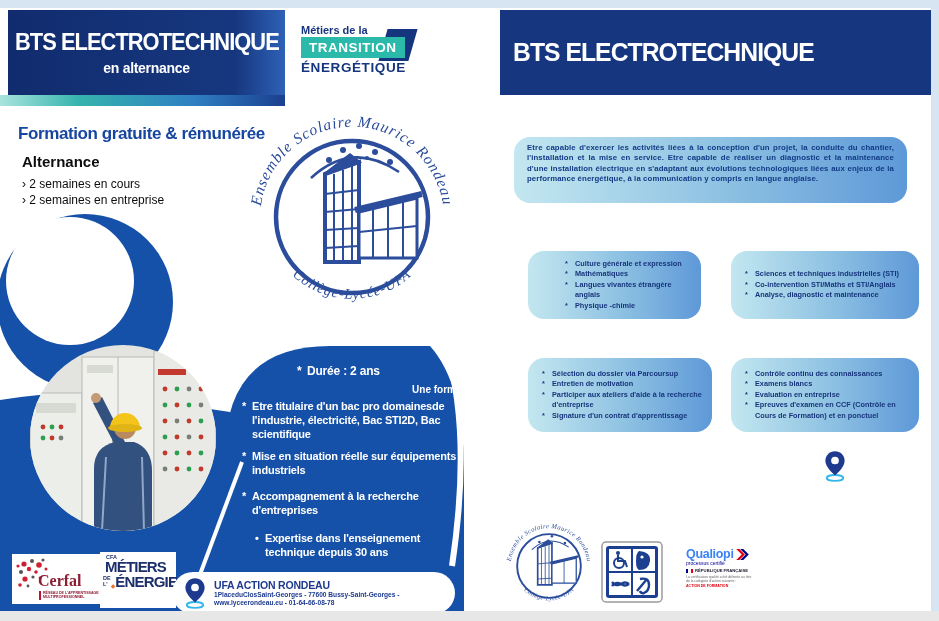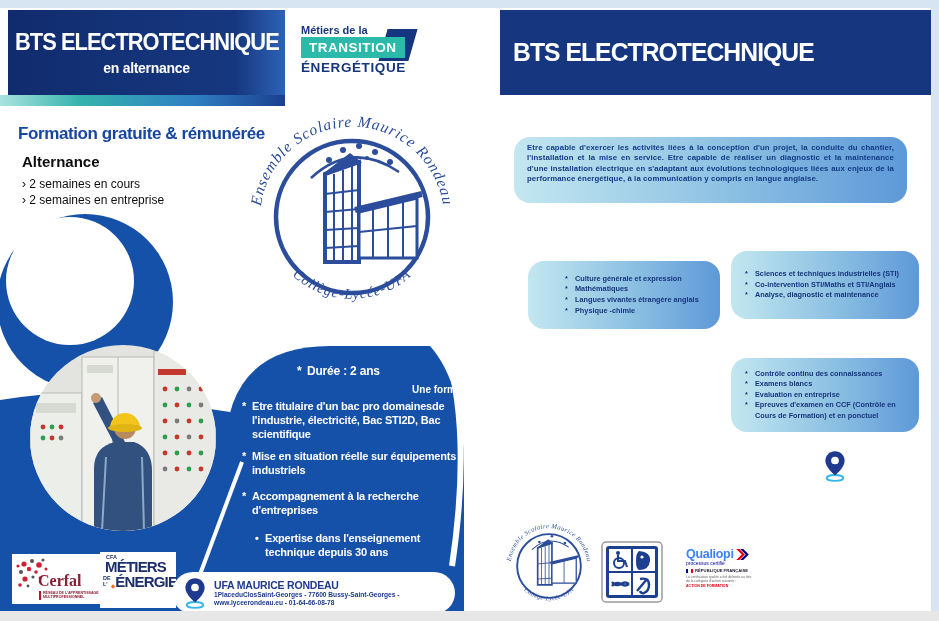--- a/index.html
+++ b/index.html
@@ -281,50 +281,58 @@
       </div>
     </div>
 
     <div class="abs contact">
       <svg width="22" height="32" viewBox="0 0 24 34">
         <ellipse cx="12" cy="30" rx="9" ry="3.2" fill="none" stroke="#35b6e8" stroke-width="2"></ellipse>
         <path d="M12,1 C6,1 1.5,5.5 1.5,11.5 C1.5,19 12,27 12,27 s10.5,-8 10.5,-15.5 C22.5,5.5 18,1 12,1 Z" fill="#1d3a8f"></path>
         <circle cx="12" cy="11" r="4.2" fill="#ffffff"></circle>
       </svg>
       <div>
-        <div class="nm">UFA MAURICE RONDEAU</div>
+        <div class="nm">UFA ACTION RONDEAU</div>
         <div class="ln">1PlaceduClosSaint-Georges - 77600 Bussy-Saint-Georges -</div>
         <div class="ln">www.lyceerondeau.eu - 01-64-66-08-78</div>
       </div>
     </div>
   </div>
 
   <div class="abs" style="left:470px;top:0;width:469px;height:612px;">
 
     <div class="abs banner-right" style="left:30px;">
       <div class="t1">BTS ELECTROTECHNIQUE</div>
     </div>
 
     <div class="abs grad-box intro-box" style="left:44px;">
       <div class="tx">Etre capable d'exercer les activités liées à la conception d'un projet, la conduite du chantier, l'installation et la mise en service. Etre capable de réaliser un diagnostic et la maintenance d'une installation électrique en s'adaptant aux évolutions technologiques liées aux enjeux de la performance énergétique, à la communication y compris en langue anglaise.</div>
     </div>
 
-    <div class="abs grad-box list-box" style="left:58px;top:261px;width:192px;height:68px;padding-left:37px;">
+    <div class="abs grad-box list-box" style="left:58px;top:251px;width:173px;height:68px;padding-left:37px;">
       <ul>
         <li>Culture générale et expression</li>
         <li>Mathématiques</li>
         <li>Langues vivantes étrangère anglais</li>
         <li>Physique -chimie</li>
       </ul>
     </div>
     <div class="abs grad-box list-box" style="left:261px;top:251px;width:188px;height:68px;">
       <ul>
         <li>Sciences et techniques industrielles (STI)</li>
         <li>Co-intervention STI/Maths et STI/Anglais</li>
         <li>Analyse, diagnostic et maintenance</li>
+      </ul>
+    </div>
+    <div class="abs grad-box list-box" style="left:58px;top:358px;width:184px;height:74px;">
+      <ul>
+        <li>Sélection du dossier via Parcoursup</li>
+        <li>Entretien de motivation</li>
+        <li>Participer aux ateliers d'aide à la recherche d'entreprise</li>
+        <li>Signature d'un contrat d'apprentissage</li>
       </ul>
     </div>
     <div class="abs grad-box list-box" style="left:261px;top:358px;width:188px;height:74px;">
       <ul>
         <li>Contrôle continu des connaissances</li>
         <li>Examens blancs</li>
         <li>Evaluation en entreprise</li>
         <li>Epreuves d'examen en CCF (Contrôle en Cours de Formation) et en ponctuel</li>
       </ul>
     </div>

